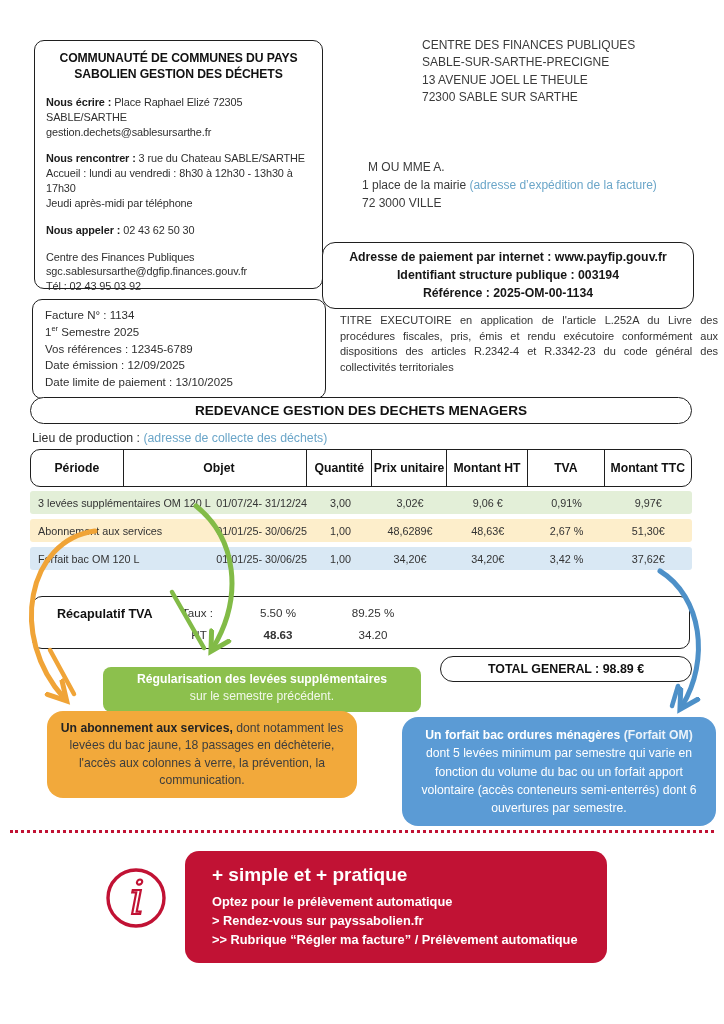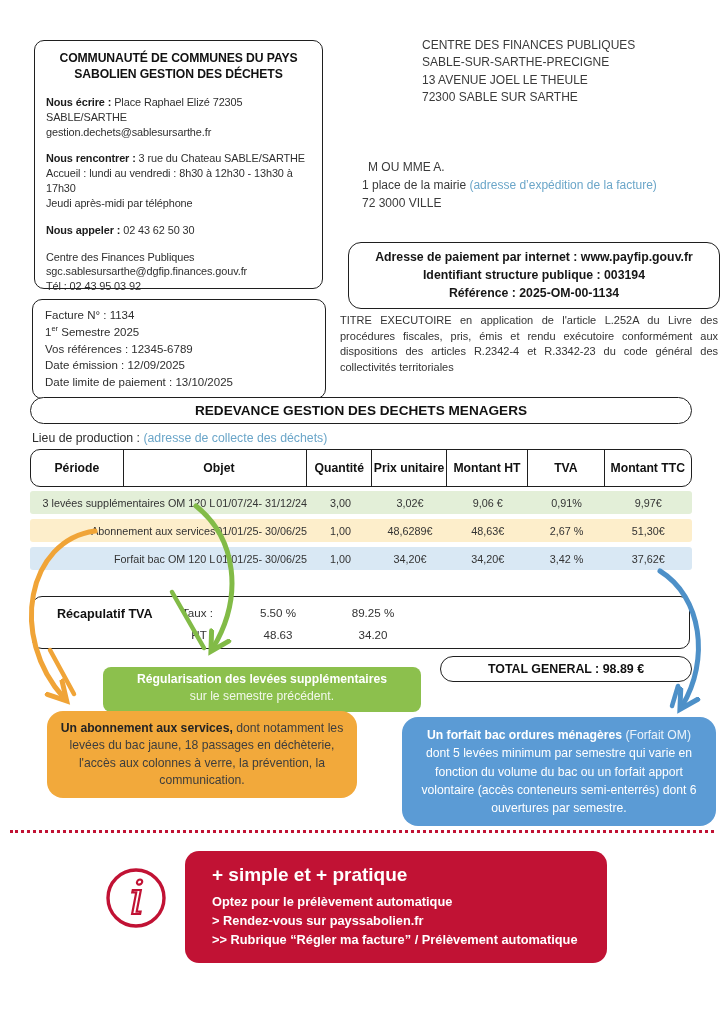--- a/index.html
+++ b/index.html
@@ -19,40 +19,40 @@
 
   
   .finance{left:422px;top:37px;font-size:12px;line-height:1.45;color:#3a3a3a;}
 
   
   .recipient{left:362px;top:158px;font-size:12px;line-height:1.5;color:#3a3a3a;}
   .recipient .nm{padding-left:6px;}
   .note{color:#6ba6c9;}
 
   
-  .paybox{left:348px;top:242px;width:372px;box-sizing:border-box;border-radius:13px;padding:6px 8px;text-align:center;font-weight:bold;font-size:12.3px;line-height:1.45;color:#161616;}
+  .paybox{left:322px;top:242px;width:372px;box-sizing:border-box;border-radius:13px;padding:6px 8px;text-align:center;font-weight:bold;font-size:12.3px;line-height:1.45;color:#161616;}
 
   
   .executoire{left:340px;top:313px;width:378px;font-size:11px;line-height:1.42;text-align:justify;color:#333;}
 
   
   .facture{left:32px;top:299px;width:294px;box-sizing:border-box;padding:7px 12px;font-size:11.5px;line-height:1.46;color:#2e2e2e;}
   .facture sup{font-size:7.5px;}
 
   
   .banner{left:30px;top:397px;width:662px;height:27px;box-sizing:border-box;border-radius:14px;text-align:center;font-weight:bold;font-size:13.6px;line-height:25px;color:#111;}
 
   .lieu{left:32px;top:431px;font-size:12.3px;color:#2e2e2e;}
 
   
   .thead{left:30px;top:449px;width:662px;height:38px;box-sizing:border-box;display:flex;align-items:stretch;}
   .thead .hc{display:flex;align-items:center;justify-content:center;text-align:center;font-weight:bold;font-size:12.2px;line-height:1.15;color:#111;}
   .thead .hc + .hc{border-left:1.4px solid #1f1f1f;}
   .trow{left:30px;width:662px;height:23px;display:flex;align-items:center;font-size:10.8px;color:#333;border-radius:3px;}
-  .c1{width:28.0%;box-sizing:border-box;padding-left:8px;text-align:right;}
+  .c1{width:28.0%;box-sizing:border-box;padding-left:8px;text-align:left;}
   .c2{width:14.0%;text-align:center;}
   .c3{width:9.8%;text-align:center;}
   .c4{width:11.2%;text-align:center;}
   .c5{width:12.3%;text-align:center;}
   .c6{width:11.5%;text-align:center;}
   .c7{width:13.2%;text-align:center;}
 
   
   .recap{left:32px;top:596px;width:658px;height:53px;box-sizing:border-box;font-size:11.6px;color:#333;}
   .recap span{position:absolute;}
@@ -63,21 +63,21 @@
 
   .totalbox{left:440px;top:656px;width:252px;height:26px;box-sizing:border-box;border-radius:13px;text-align:center;font-weight:bold;font-size:12.4px;line-height:24px;color:#111;}
 
   
   .callout{box-sizing:border-box;text-align:center;font-size:12.2px;line-height:1.42;}
   .co-green{left:103px;top:667px;width:318px;border-radius:8px;padding:4px 8px 6px;color:#fff;}
   .co-green .l2{color:rgba(255,255,255,0.88);}
   .co-orange{left:47px;top:711px;width:310px;border-radius:16px;padding:9px 13px;color:#3d3d3d;}
   .co-orange b{color:#232323;}
   .co-blue{left:402px;top:717px;width:314px;border-radius:16px;padding:9px 12px;color:#fff;line-height:1.5;}
-  .co-blue .paren{color:rgba(255,255,255,0.88);font-weight:normal;margin-top:39px;}
+  .co-blue .paren{color:rgba(255,255,255,0.88);font-weight:bold;margin-top:39px;}
 
   
   .dotline{left:10px;top:830px;width:704px;height:0;border-top:3px dotted #c11234;}
 
   
   .promo{left:185px;top:851px;width:422px;height:112px;box-sizing:border-box;border-radius:14px;color:#fff;padding:13px 14px 0 27px;}
   .promo .pt{font-size:19px;font-weight:bold;margin-bottom:6px;}
   .promo .pl{font-size:12.8px;font-weight:bold;line-height:1.5;}
 
   .arrows{left:0;top:0;width:724px;height:1024px;pointer-events:none;z-index:6;}
@@ -177,21 +177,21 @@
     <div class="c6">3,42 %</div>
     <div class="c7">37,62€</div>
   </div>
 
   <div class="abs box recap">
     <span class="rt">Récapulatif TVA</span>
     <span class="lbl" style="left:120px;top:9px;">Taux :</span>
     <span class="v1" style="top:9px;">5.50 %</span>
     <span class="v2" style="top:9px;">89.25 %</span>
     <span class="lbl" style="left:120px;top:31px;">HT :</span>
-    <span class="v1" style="top:31px;">48.63</span>
+    <span class="v1" style="top:31px;font-weight:bold;">48.63</span>
     <span class="v2" style="top:31px;">34.20</span>
   </div>
 
   <div class="abs box totalbox">TOTAL GENERAL : 98.89 €</div>
 
   <div class="abs callout co-green" style="background: rgb(140, 192, 77);">
     <b style="color:#fff;">Régularisation des levées supplémentaires</b><br>
     <span class="l2">sur le semestre précédent.</span>
   </div>
 

